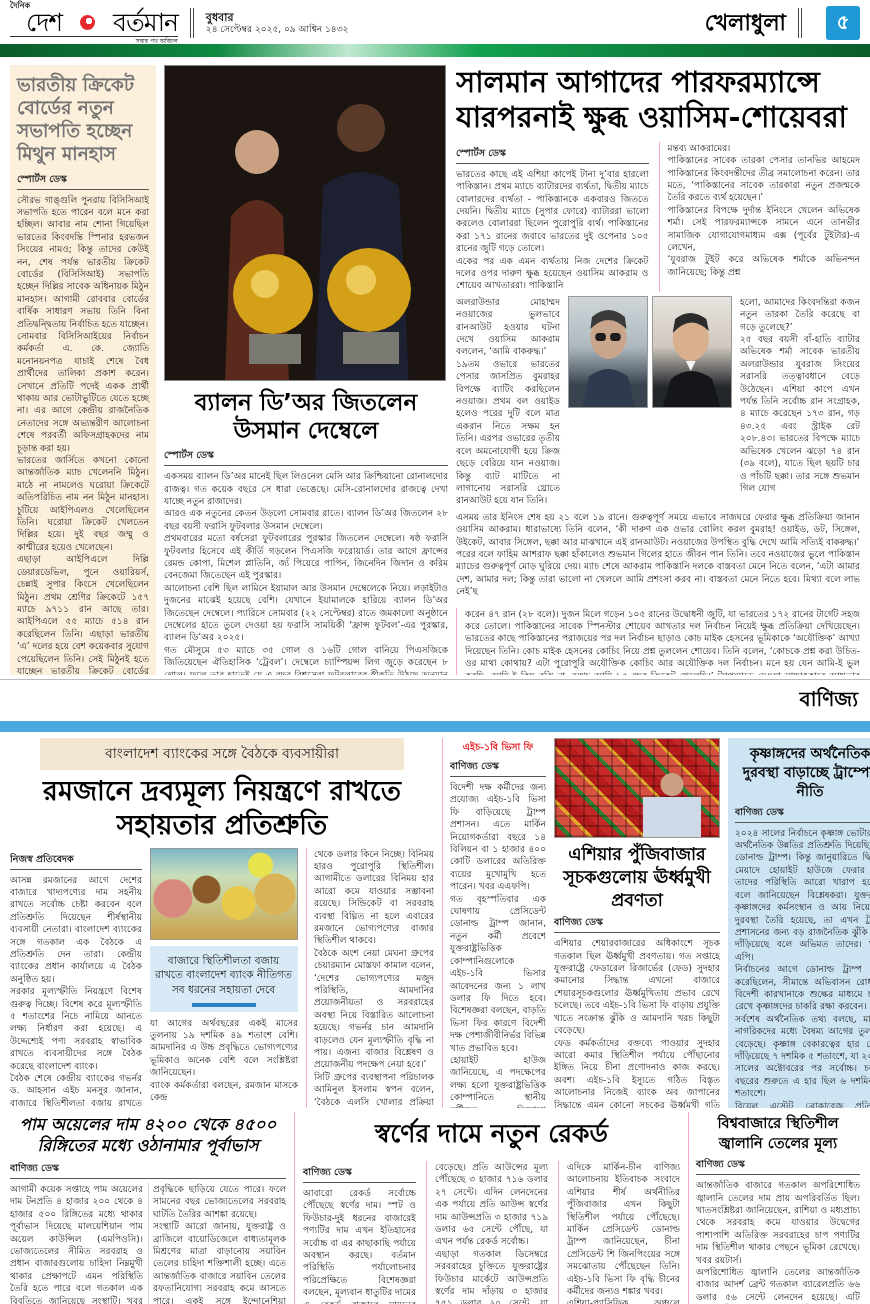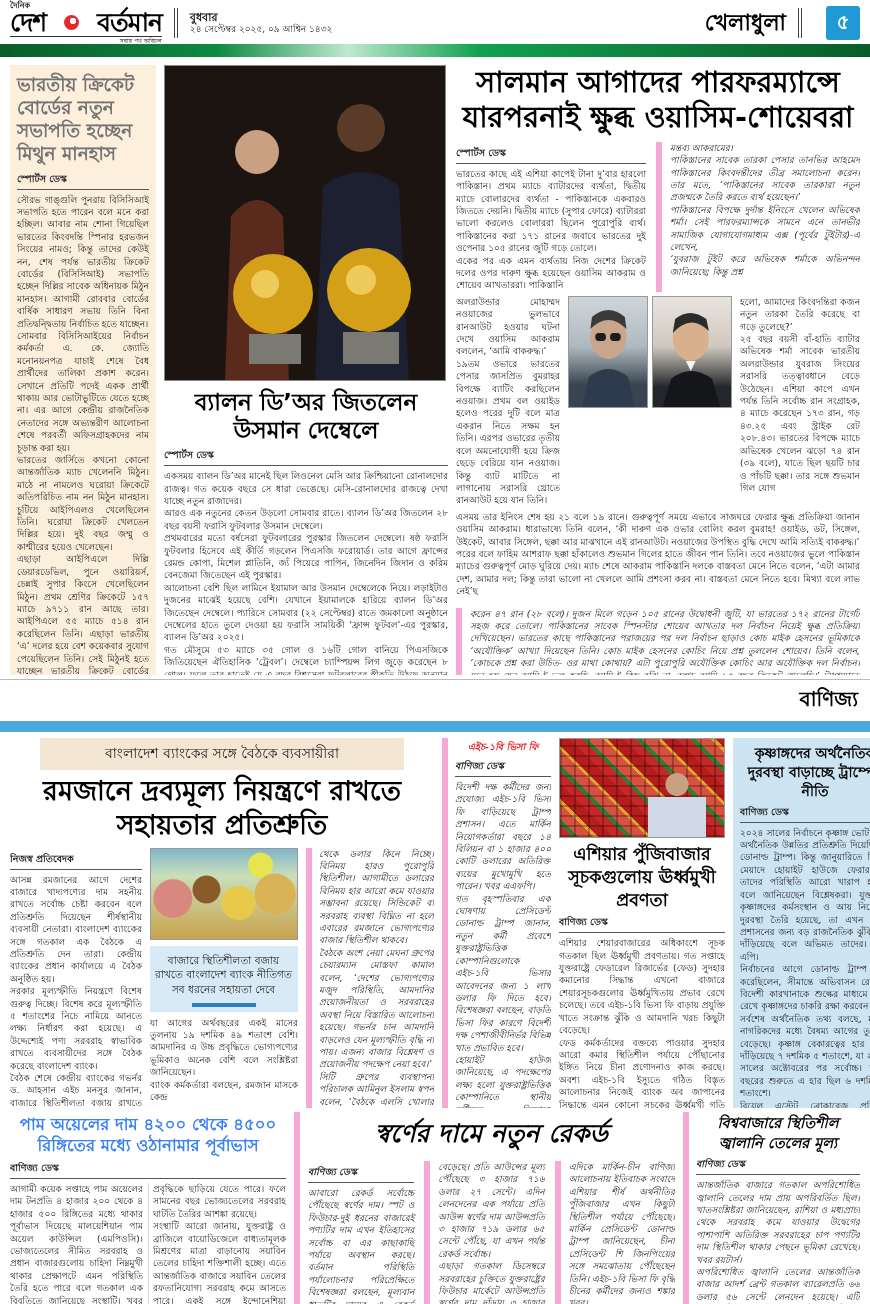--- a/index.html
+++ b/index.html
@@ -2,48 +2,48 @@
 <html lang="bn"><head>
 <meta charset="utf-8">
 <style>
   html,body{margin:0;padding:0;background:#e9e9e9;}
   .page{width:870px;height:1304px;margin:0 auto;background:#ffffff;position:relative;
         overflow:hidden;font-family:"DejaVu Sans",sans-serif;color:#1a1a1a;}
   
   .masthead{display:flex;align-items:center;height:44px;padding:2px 10px 0 10px;box-sizing:border-box;}
   .logo-wrap{display:flex;flex-direction:column;line-height:1;}
   .logo-daily{font-size:8px;font-weight:bold;}
-  .logo-main{font-size:25px;font-weight:bold;letter-spacing:-1px;display:flex;align-items:center;gap:18px;color:#000;}
+  .logo-main{font-size:25px;font-weight:normal;letter-spacing:-1px;display:flex;align-items:center;gap:18px;color:#000;margin-left:16px;}
   .logo-dot{width:15px;height:15px;border-radius:50%;background:radial-gradient(circle at 60% 40%,#fff 0 3px,#e8262d 3px);display:inline-block;}
   .logo-tagline{font-size:6px;text-align:right;border-top:1px solid #333;margin-top:1px;padding-top:1px;}
   .mast-sep{width:0;border-left:1px solid #444;border-right:1px solid #444;height:30px;margin:0 12px;padding-left:2px;}
   .date-block{line-height:1.25;}
   .date-day{font-weight:bold;font-size:11px;}
   .date-full{font-size:9px;}
   .mast-spacer{flex:1;}
   .section-sports-label{font-size:22px;font-weight:bold;color:#000;}
   .page-num-box{width:34px;height:34px;background:#1f9ad6;color:#fff;font-size:20px;font-weight:bold;
                 display:flex;align-items:center;justify-content:center;border-radius:3px;margin-left:12px;}
   .green-bar{height:13px;background:linear-gradient(90deg,#0a5c2a 0%,#0e8a41 25%,#bfe8cf 40%,#12a14f 55%,#0a5c2a 100%);}
   
   .byline{font-size:9.5px;font-weight:bold;border-bottom:1px solid #555;padding-bottom:2px;margin:4px 0 4px 0;}
   .bodytext{font-size:9px;line-height:1.38;text-align:justify;white-space:pre-line;}
-  .col-rule{border-left:6px solid #f9a8d4;font-style:italic;}
+  .col-rule{border-left:1px solid #f9a8d4;}
   .ph{position:relative;overflow:hidden;}
   
   .sports{display:flex;padding:8px 10px 4px 10px;box-sizing:border-box;height:622px;gap:8px;overflow:hidden;}
   .col-mithun{width:146px;flex:none;background:#fcefdc;padding:8px 7px;box-sizing:border-box;overflow:hidden;}
   .col-mithun h2{font-size:18.5px;line-height:1.25;margin:0 0 6px 0;font-weight:bold;color:#737373;}
   .col-dembele{width:284px;flex:none;overflow:hidden;}
   .photo-ballon{width:282px;height:316px;border:1px solid #888;box-sizing:border-box;
      background:linear-gradient(180deg,#15100e 0%,#241a14 60%,#120d0b 100%);}
   .photo-ballon svg{display:block;}
   .col-dembele h1{font-size:23px;text-align:center;line-height:1.2;margin:8px 0 4px 0;font-weight:bold;color:#000;}
   .col-wasim{flex:1;overflow:hidden;}
-  .col-wasim h1{font-size:29px;line-height:1.22;text-align:center;margin:0 0 6px 0;font-weight:bold;color:#000;}
+  .col-wasim h1{font-size:29px;line-height:1.22;margin:0 0 6px 0;font-weight:bold;color:#000;}
   .wasim-cols{display:flex;gap:10px;}
   .wasim-cols>div{flex:1;}
   .wasim-mid{display:flex;gap:8px;margin-top:4px;}
   .wasim-mid .narrow{width:104px;flex:none;}
   .wasim-mid .narrow-r{width:120px;flex:none;}
   .wasim-photos{flex:1;display:flex;gap:4px;}
   .photo-shoaib,.photo-wasim{flex:1;height:112px;border:1px solid #999;box-sizing:border-box;}
   .photo-shoaib{background:linear-gradient(180deg,#cfd6da 0%,#aeb9bf 45%,#3a4450 80%);}
   .photo-wasim{background:linear-gradient(180deg,#e8e4df 0%,#cfc8bf 45%,#23262b 82%);}
   
@@ -80,21 +80,21 @@
       repeating-linear-gradient(45deg,#c62828 0 9px,#2e7d32 9px 13px,#d8503f 13px 24px,#e4a62a 24px 27px,#b71c1c 27px 38px);}
   .photo-stock .man{position:absolute;right:18px;bottom:0;width:58px;height:64px;
     background:radial-gradient(circle at 50% 18%,#caa083 0 11px,transparent 12px),
                linear-gradient(180deg,transparent 24px,#cfd8e6 24px);}
   .biz-asia h2{font-size:17.5px;text-align:center;line-height:1.3;margin:5px 0 3px 0;font-weight:bold;color:#000;}
   .biz-black{width:164px;flex:none;background:#cde4f3;padding:6px 7px;box-sizing:border-box;overflow:hidden;}
   .biz-black h2{font-size:14px;text-align:center;line-height:1.35;margin:0 0 4px 0;font-weight:bold;color:#000;}
   
   .bizB{display:flex;height:236px;overflow:hidden;box-sizing:border-box;padding:4px 10px 6px 10px;gap:8px;}
   .palm{width:276px;flex:none;overflow:hidden;}
-  .palm h2{font-size:16.5px;text-align:center;line-height:1.3;margin:2px 0 3px 0;font-weight:bold;color:#3b82f6;}
+  .palm h2{font-size:16.5px;text-align:center;line-height:1.3;margin:2px 0 3px 0;font-weight:bold;color:#000000;font-style:italic;}
   .palm .bodytext{column-count:2;column-gap:10px;column-rule:1px solid #d5d5d5;}
   .gold{flex:1;overflow:hidden;}
   .gold h2{font-size:25px;text-align:center;margin:2px 0 4px 0;font-weight:bold;color:#000;}
   .gold-cols{display:flex;gap:10px;}
   .gold-cols>div{flex:1;}
   .oil{width:164px;flex:none;overflow:hidden;}
   .oil h2{font-size:14.5px;text-align:center;line-height:1.35;margin:2px 0 3px 0;font-weight:bold;color:#000;}
 </style>
 </head>
 <body>

